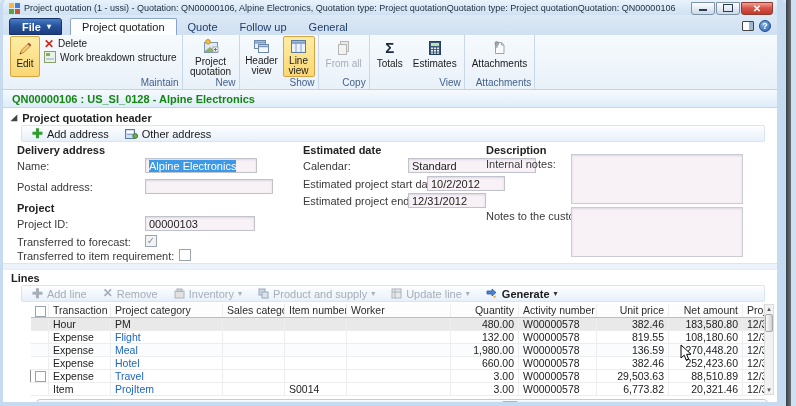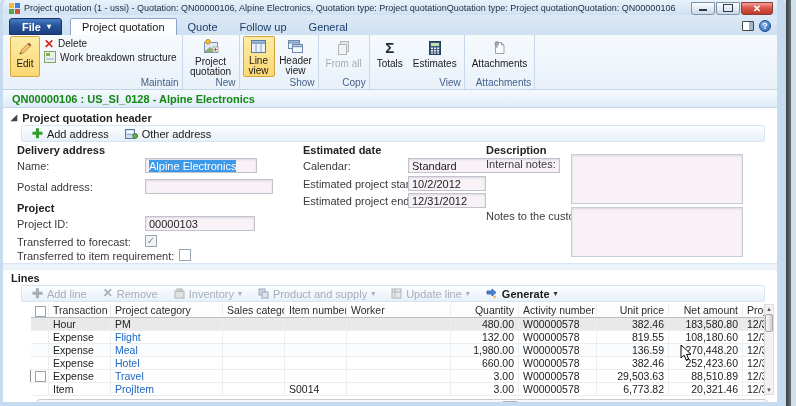--- a/index.html
+++ b/index.html
@@ -208,40 +208,40 @@
                 </svg>
           </span>
           <span>Project quotation</span>
         </div>
       </div>
       <div class="glabel">New</div>
     </div>
 
     <div class="rgroup">
       <div class="rbody">
-        <div class="bigbtn sel" style="width:32px">
-          <span class="bicon">
-            <svg class="icon-svg" width="17" height="15" viewBox="0 0 17 15">
-                  <rect x="1.5" y="1.5" width="14" height="12" fill="#eaf1fa" stroke="#5d7aa2"></rect>
-                  <rect x="1.5" y="1.5" width="14" height="2.6" fill="#9dbce0" stroke="#5d7aa2"></rect>
-                  <path d="M6 4.5 V13 M11 4.5 V13" stroke="#8aa6c8"></path>
-                </svg>
-          </span>
-          <span>Line view</span>
-        </div>
         <div class="bigbtn" style="width:38px">
           <span class="bicon">
             <svg class="icon-svg" width="17" height="15" viewBox="0 0 17 15">
                   <rect x="1.5" y="1.5" width="11" height="8" fill="#e8f0fa" stroke="#6d88ad"></rect>
                   <rect x="1.5" y="1.5" width="11" height="2.5" fill="#9dbce0" stroke="#6d88ad"></rect>
                   <rect x="5.5" y="5.5" width="10" height="8" fill="#f4f8fd" stroke="#6d88ad"></rect>
                   <rect x="5.5" y="5.5" width="10" height="2.2" fill="#b9d0ea" stroke="#6d88ad"></rect>
                 </svg>
           </span>
           <span>Header view</span>
+        </div>
+        <div class="bigbtn sel" style="width:32px">
+          <span class="bicon">
+            <svg class="icon-svg" width="17" height="15" viewBox="0 0 17 15">
+                  <rect x="1.5" y="1.5" width="14" height="12" fill="#eaf1fa" stroke="#5d7aa2"></rect>
+                  <rect x="1.5" y="1.5" width="14" height="2.6" fill="#9dbce0" stroke="#5d7aa2"></rect>
+                  <path d="M6 4.5 V13 M11 4.5 V13" stroke="#8aa6c8"></path>
+                </svg>
+          </span>
+          <span>Line view</span>
         </div>
       </div>
       <div class="glabel">Show</div>
     </div>
 
     <div class="rgroup">
       <div class="rbody">
         <div class="bigbtn disabled">
           <span class="bicon">
             <svg class="icon-svg" width="16" height="16" viewBox="0 0 16 16">
@@ -346,23 +346,23 @@
       <div class="fh" style="left:6px; top:58px">Project</div>
       <div class="flabel" style="left:6px; top:74px">Project ID:</div>
       <div class="field" style="left:134px; top:72px; width:110px"><span>00000103</span></div>
       <div class="flabel" style="left:6px; top:92px">Transferred to forecast:</div>
       <div class="cb checked" style="left:134px; top:91px">✓</div>
       <div class="flabel" style="left:6px; top:106px">Transferred to item requirement:</div>
       <div class="cb" style="left:168px; top:105px"></div>
 
       <div class="fh" style="left:292px; top:0">Estimated date</div>
       <div class="flabel" style="left:292px; top:16px">Calendar:</div>
-      <div class="field" style="left:397px; top:14px; width:152px"><span>Standard</span></div>
+      <div class="field" style="left:397px; top:14px; width:128px"><span>Standard</span></div>
       <div class="flabel" style="left:292px; top:34px">Estimated project start date:</div>
-      <div class="field" style="left:397px; top:32px; width:78px"><span>10/2/2012</span></div>
+      <div class="field" style="left:416px; top:32px; width:78px"><span>10/2/2012</span></div>
       <div class="flabel" style="left:292px; top:51px">Estimated project end date:</div>
       <div class="field" style="left:397px; top:49px; width:78px"><span>12/31/2012</span></div>
 
       <div class="fh" style="left:475px; top:0">Description</div>
       <div class="flabel" style="left:475px; top:14px">Internal notes:</div>
       <div class="tarea" style="left:560px; top:10px; width:172px; height:50px"><span></span></div>
       <div class="flabel" style="left:475px; top:66px">Notes to the customer:</div>
       <div class="tarea" style="left:560px; top:63px; width:172px; height:50px"><span></span></div>
     </div>
 

